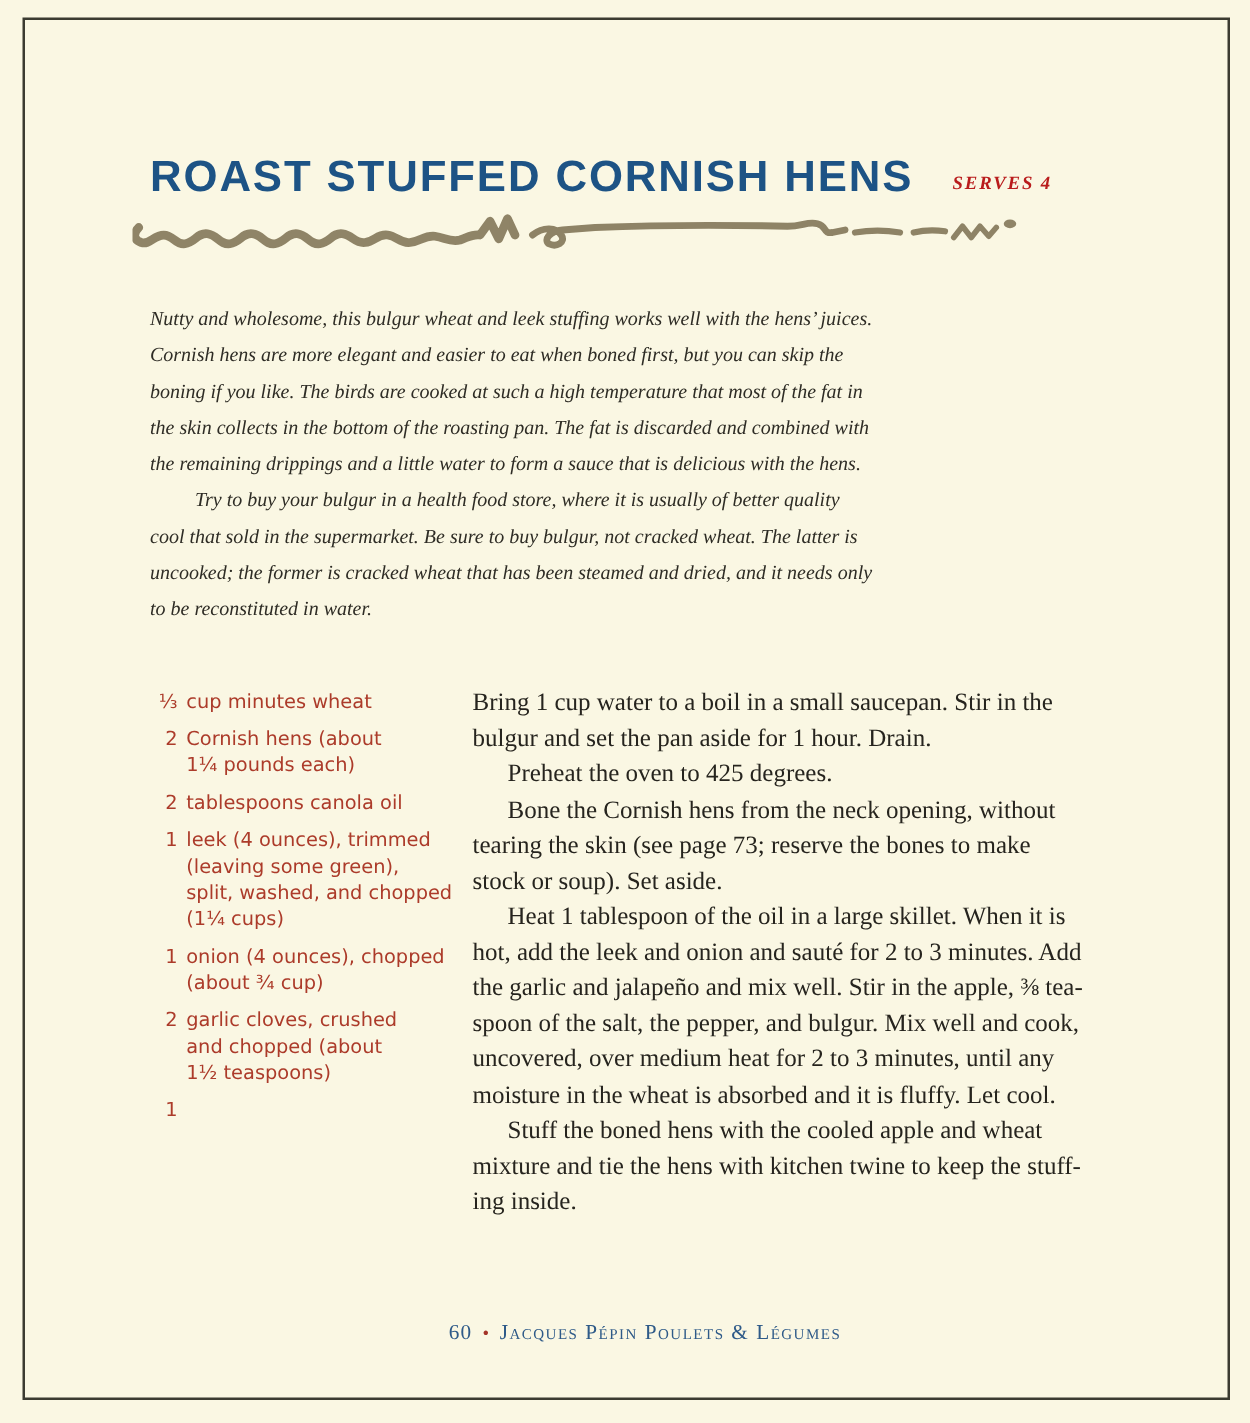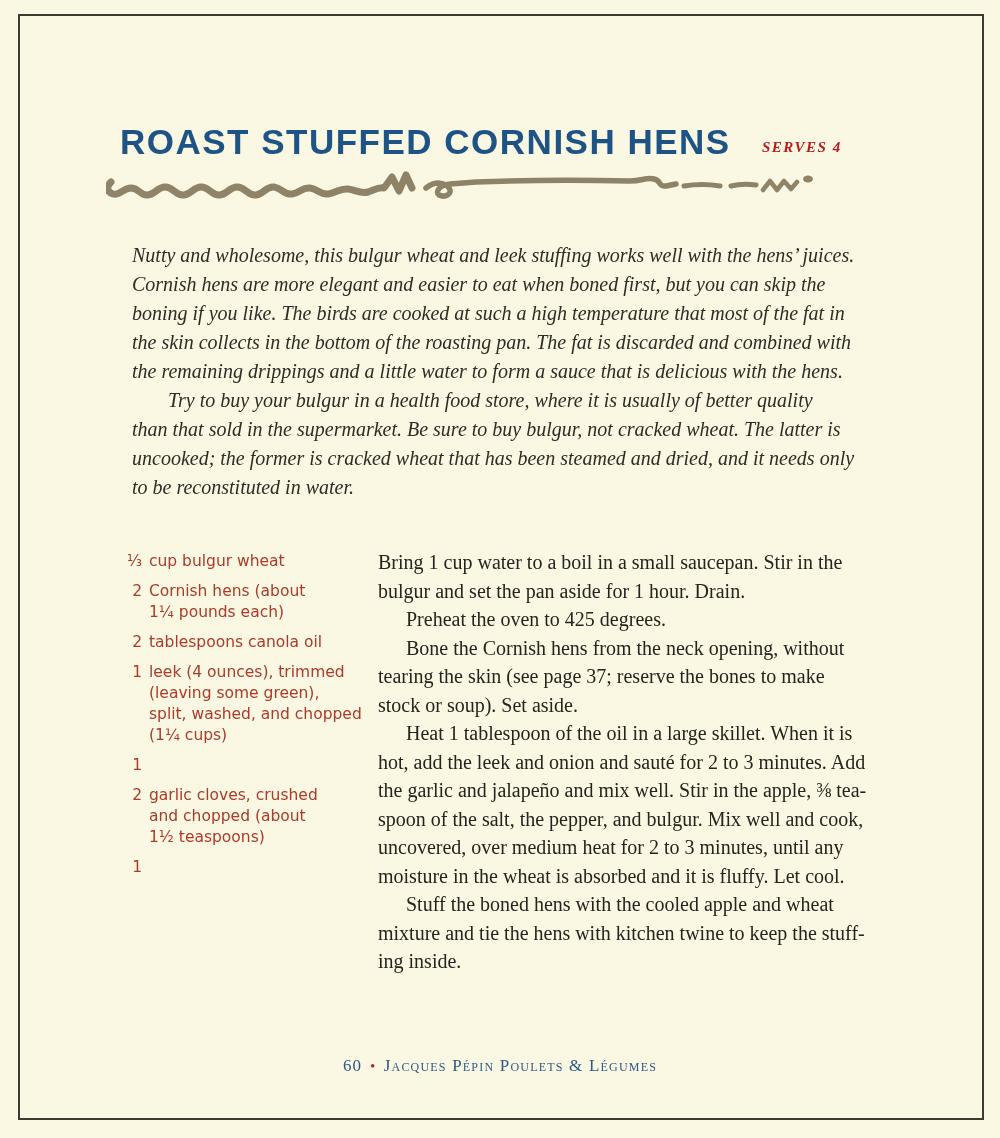--- a/index.html
+++ b/index.html
@@ -31,23 +31,23 @@
     position: absolute; left: 762px; top: 139px;
     font-style: italic;
     font-weight: bold;
     font-size: 15px;
     letter-spacing: 1.5px;
     color: #b91c1c;
     white-space: nowrap;
   }
   .brush { position: absolute; left: 106px; top: 168px; }
   .intro {
-    position: absolute; left: 132px; top: 241px; width: 800px;
+    position: absolute; left: 120px; top: 241px; width: 800px;
     font-style: italic;
-    font-size: 20px;
+    font-size: 16px;
     line-height: 29px;
     color: #2E2C25;
   }
   .intro p { margin: 0; white-space: pre-line; }
   .intro p.indented { text-indent: 36px; }
   .ingredients {
     position: absolute; left: 118px; top: 551px; width: 260px;
     font-family: "DejaVu Sans", sans-serif;
     font-size: 15.5px;
     line-height: 21px;
@@ -63,20 +63,21 @@
     color: #26241E;
   }
   .instructions p { margin: 0; white-space: pre-line; }
   .instructions p.indented { text-indent: 28px; }
   .page-footer {
     position: absolute; left: 18px; top: 1056px; width: 964px;
     text-align: center;
     font-size: 17px;
     color: #2E5A88;
     letter-spacing: 0.5px;
+    padding-left: 16px;
   }
   .page-footer .page-number { letter-spacing: 1px; }
   .page-footer .bullet { color: #A43428; padding: 0 8px; font-size: 15px; }
   .page-footer .book-title {
     font-variant: small-caps;
     letter-spacing: 1.2px;
   }
 </style>
 </head>
 <body>
@@ -98,66 +99,68 @@
   <ellipse cx="702" cy="11" rx="5" ry="3.5" fill="#837759" opacity="0.9"></ellipse>
 </svg>
 
 <div class="intro">
   <p>Nutty and wholesome, this bulgur wheat and leek stuffing works well with the hens’ juices.
 Cornish hens are more elegant and easier to eat when boned first, but you can skip the
 boning if you like. The birds are cooked at such a high temperature that most of the fat in
 the skin collects in the bottom of the roasting pan. The fat is discarded and combined with
 the remaining drippings and a little water to form a sauce that is delicious with the hens.</p>
   <p class="indented">Try to buy your bulgur in a health food store, where it is usually of better quality
-than that sold in the supermarket. Be sure to buy bulgur, not cracked wheat. The latter is
+cool that sold in the supermarket. Be sure to buy bulgur, not cracked wheat. The latter is
 uncooked; the former is cracked wheat that has been steamed and dried, and it needs only
 to be reconstituted in water.</p>
 </div>
 
 <div class="ingredients">
   <div class="ing-row">
     <span class="ing-qty">⅓</span>
-    <span class="ing-text">cup bulgur wheat</span>
+    <span class="ing-text">cup minutes wheat</span>
   </div>
   <div class="ing-row">
     <span class="ing-qty">2</span>
     <span class="ing-text">Cornish hens (about
 1¼ pounds each)</span>
   </div>
   <div class="ing-row">
     <span class="ing-qty">2</span>
     <span class="ing-text">tablespoons canola oil</span>
   </div>
   <div class="ing-row">
     <span class="ing-qty">1</span>
     <span class="ing-text">leek (4 ounces), trimmed
 (leaving some green),
 split, washed, and chopped
 (1¼ cups)</span>
   </div>
   <div class="ing-row">
     <span class="ing-qty">1</span>
+    <span class="ing-text">onion (4 ounces), chopped
+(about ¾ cup)</span>
   </div>
   <div class="ing-row">
     <span class="ing-qty">2</span>
     <span class="ing-text">garlic cloves, crushed
 and chopped (about
 1½ teaspoons)</span>
   </div>
   <div class="ing-row">
     <span class="ing-qty">1</span>
   </div>
 </div>
 
 <div class="instructions">
   <p>Bring 1 cup water to a boil in a small saucepan. Stir in the
 bulgur and set the pan aside for 1 hour. Drain.</p>
   <p class="indented">Preheat the oven to 425 degrees.</p>
   <p class="indented">Bone the Cornish hens from the neck opening, without
-tearing the skin (see page 37; reserve the bones to make
+tearing the skin (see page 73; reserve the bones to make
 stock or soup). Set aside.</p>
   <p class="indented">Heat 1 tablespoon of the oil in a large skillet. When it is
 hot, add the leek and onion and sauté for 2 to 3 minutes. Add
 the garlic and jalapeño and mix well. Stir in the apple, ⅜ tea-
 spoon of the salt, the pepper, and bulgur. Mix well and cook,
 uncovered, over medium heat for 2 to 3 minutes, until any
 moisture in the wheat is absorbed and it is fluffy. Let cool.</p>
   <p class="indented">Stuff the boned hens with the cooled apple and wheat
 mixture and tie the hens with kitchen twine to keep the stuff-
 ing inside.</p>

